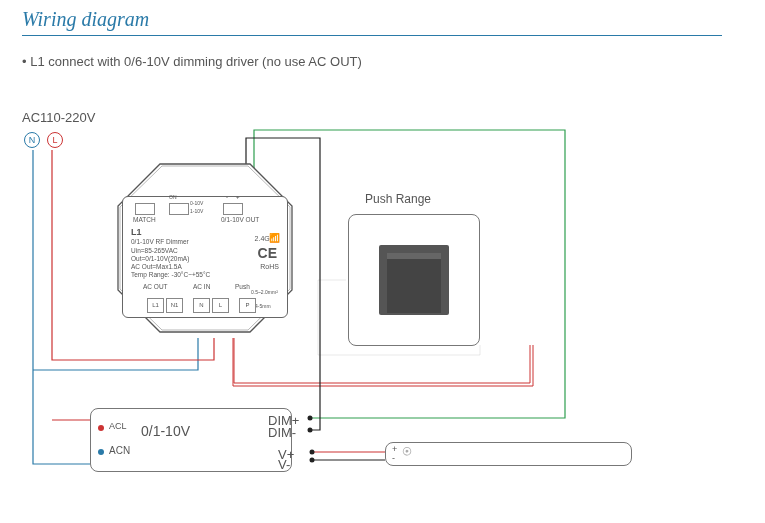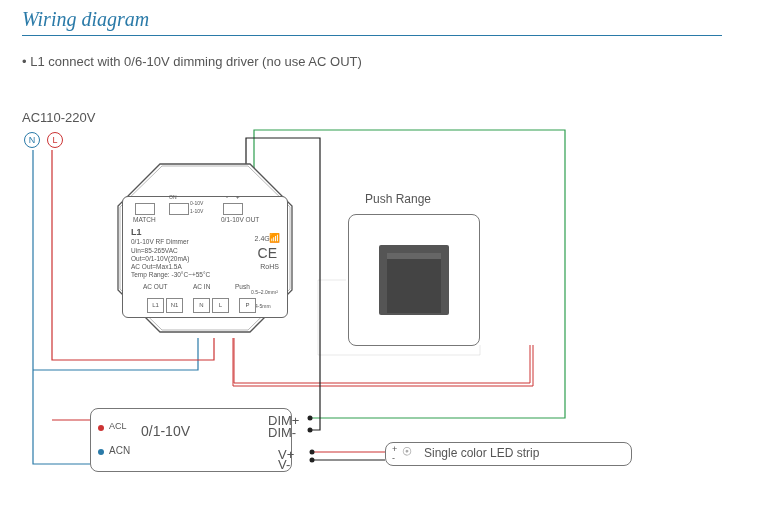--- a/index.html
+++ b/index.html
@@ -27,21 +27,21 @@
   .dim-lbl{position:absolute;font-size:13px;color:#555}
   .strip{left:385px;top:442px;width:245px;height:22px}
   .strip .name{position:absolute;left:38px;top:3px;font-size:12px;color:#555}
   .l1{position:absolute;left:114px;top:160px;width:180px;height:180px}
   .l1-body{position:absolute;left:8px;top:36px;width:164px;height:120px;border:1px solid #666;border-radius:6px;background:#fff}
   .l1-screws{position:absolute;width:100%;font-size:9px;color:#888;text-align:center;letter-spacing:6px}
   .l1-txt{position:absolute;font-size:6.5px;color:#555;line-height:1.2}
   .l1-sw{position:absolute;border:1px solid #888;width:18px;height:10px}
   .l1-term{position:absolute;bottom:4px;display:flex;gap:2px;left:24px}
   .l1-term div{border:1px solid #888;width:15px;height:13px;font-size:6px;text-align:center;line-height:13px;color:#555}
-  .l1-ce{position:absolute;right:10px;top:48px;font-size:14px;font-weight:normal;color:#555;font-family:Arial}
+  .l1-ce{position:absolute;right:10px;top:48px;font-size:14px;font-weight:bold;color:#555;font-family:Arial}
   .l1-rohs{position:absolute;right:8px;top:66px;font-size:7px;color:#555}
   .l1-24g{position:absolute;right:6px;top:36px;font-size:7px;color:#555}
 </style>
 </head>
 <body>
 <div class="page">
 
 <div class="title">Wiring diagram</div>
 <div class="bullet">L1 connect with 0/6-10V dimming driver (no use AC OUT)</div>
 <div class="ac-label">AC110-220V</div>
@@ -143,16 +143,15 @@
 </div>
 <div class="dim-lbl" style="left:268px;top:413px">DIM+</div>
 <div class="dim-lbl" style="left:268px;top:425px">DIM-</div>
 <div class="dim-lbl" style="left:278px;top:447px">V+</div>
 <div class="dim-lbl" style="left:278px;top:457px">V-</div>
 
 <div class="device strip">
   <span style="position:absolute;left:6px;top:1px;font-size:9px;color:#555">+</span>
   <span style="position:absolute;left:6px;top:10px;font-size:9px;color:#555">-</span>
   <span style="position:absolute;left:16px;top:3px;font-size:10px;color:#aaa">⦿</span>
-  <div class="name">Single color LED strip</div>
 </div>
 
 </div>
 
 </body></html>

